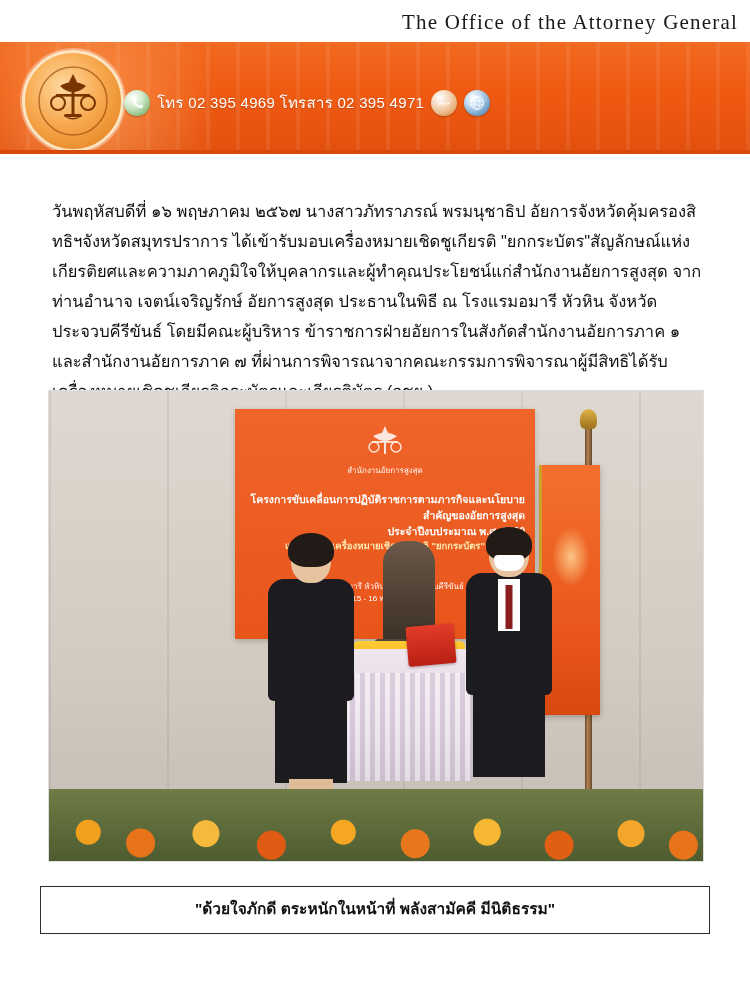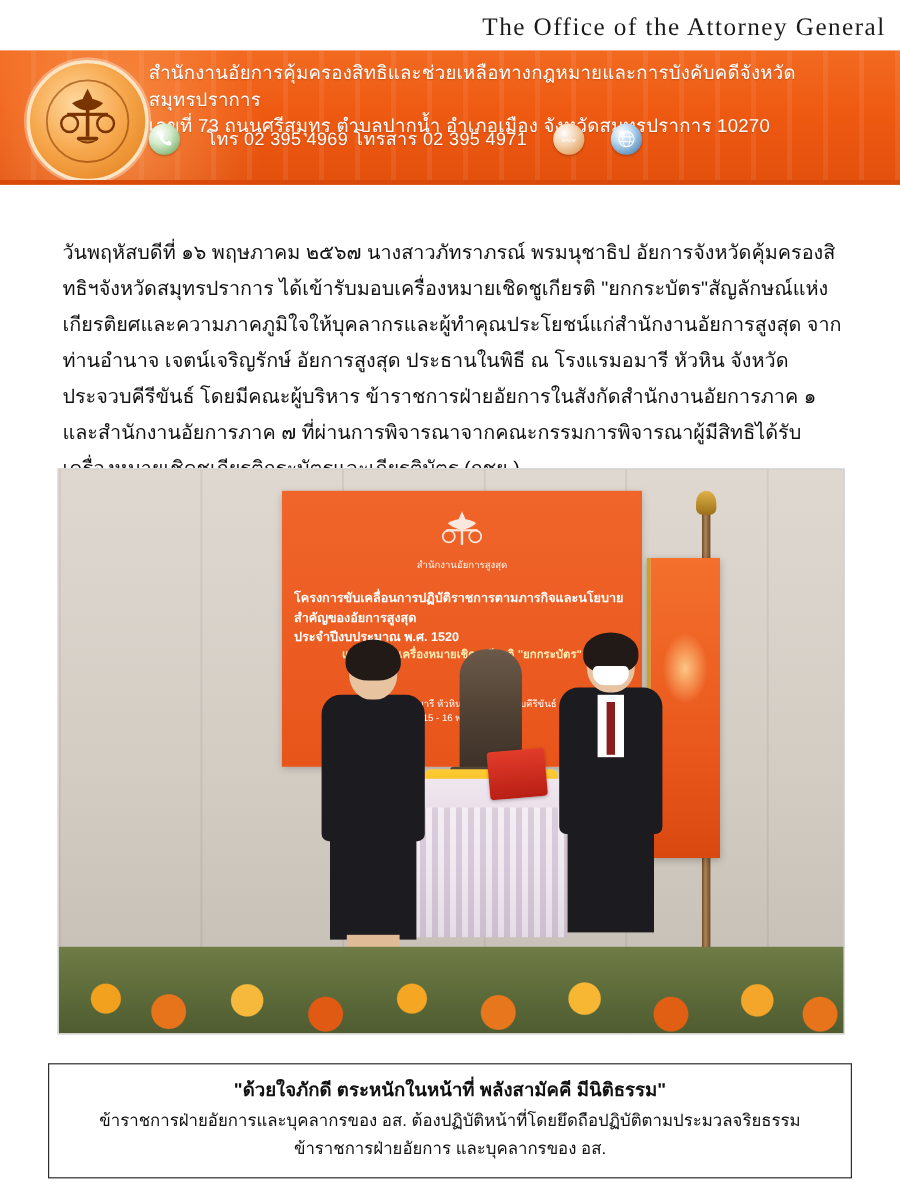--- a/index.html
+++ b/index.html
@@ -94,25 +94,25 @@
   }
   .banner-line2 {
     font-size: 15.5px;
     line-height: 22px;
     letter-spacing: 0.2px;
     text-shadow: 0 1px 1px rgba(120,40,0,0.35);
   }
   .banner-contact {
     position: absolute;
     left: 124px;
-    top: 61px;
+    top: 48px;
     right: 8px;
     display: flex;
     align-items: center;
-    gap: 22px;
+    gap: 7px;
     color: #ffffff;
   }
   .circle-icon {
     width: 26px;
     height: 26px;
     border-radius: 50%;
     background: radial-gradient(circle at 35% 30%, #ffffff 0%, #cfe9c8 40%, #5f9e4e 100%);
     display: flex;
     align-items: center;
     justify-content: center;
@@ -202,22 +202,22 @@
     left: 0; right: 0;
     text-align: center;
     color: #ffffff;
     font-size: 8px;
     line-height: 11px;
     opacity: 0.95;
   }
   .ph-backdrop-title {
     position: absolute;
     top: 82px;
-    left: 10px; right: 0;
-    text-align: left;
+    left: 10px; right: 10px;
+    text-align: right;
     color: #ffffff;
     font-size: 10.5px;
     line-height: 16px;
     font-weight: bold;
   }
   .ph-backdrop-sub {
     position: absolute;
     top: 130px;
     left: 10px; right: 10px;
     text-align: center;
@@ -486,24 +486,20 @@
         <rect x="35.5" y="24" width="3" height="26" fill="#7a3400"></rect>
         <rect x="20" y="30" width="34" height="2.6" fill="#7a3400"></rect>
         <circle cx="22" cy="39" r="7" fill="none" stroke="#7a3400" stroke-width="2"></circle>
         <circle cx="52" cy="39" r="7" fill="none" stroke="#7a3400" stroke-width="2"></circle>
         <path d="M22 32 L22 32.5 M52 32 L52 32.5" stroke="#7a3400" stroke-width="2"></path>
         <path d="M28 52 q9 7 18 0 q-9 4 -18 0 z" fill="#7a3400"></path>
         <rect x="28" y="50" width="18" height="3" rx="1.5" fill="#7a3400"></rect>
       </svg>
     </div>
 
-    <div class="banner-text">
-      <div class="banner-line1">สำนักงานอัยการคุ้มครองสิทธิและช่วยเหลือทางกฎหมายและการบังคับคดีจังหวัดสมุทรปราการ</div>
-      <div class="banner-line2">เลขที่ 73 ถนนศรีสมุทร ตำบลปากน้ำ อำเภอเมือง จังหวัดสมุทรปราการ  10270</div>
-    </div>
 
     <div class="banner-contact">
       <span class="circle-icon">
         <svg width="15" height="15" viewBox="0 0 24 24" aria-hidden="true">
           <path d="M6.6 3.5l3 .6 1 3.4-2 1.6a13 13 0 006.3 6.3l1.6-2 3.4 1 .6 3a2 2 0 01-2.1 2.1C10.9 19.2 4.8 13.1 4.5 5.6a2 2 0 012.1-2.1z" fill="#ffffff"></path>
         </svg>
       </span>
       <span class="contact-phone">โทร 02 395 4969 โทรสาร 02 395 4971</span>
       <span class="circle-icon www">
         <svg width="16" height="12" viewBox="0 0 32 14" aria-hidden="true">
@@ -582,16 +578,15 @@
       <div class="pp-mask"></div>
     </div>
 
     <div class="ph-folder"></div>
 
     <div class="ph-flowers"></div>
   </div>
 
   <div class="footer-box">
     <div class="footer-title">"ด้วยใจภักดี ตระหนักในหน้าที่ พลังสามัคคี มีนิติธรรม"</div>
-    <div class="footer-line">ข้าราชการฝ่ายอัยการและบุคลากรของ อส. ต้องปฏิบัติหน้าที่โดยยึดถือปฏิบัติตามประมวลจริยธรรมข้าราชการฝ่ายอัยการ และบุคลากรของ อส.</div>
   </div>
 
 </div>
 
 </body></html>

